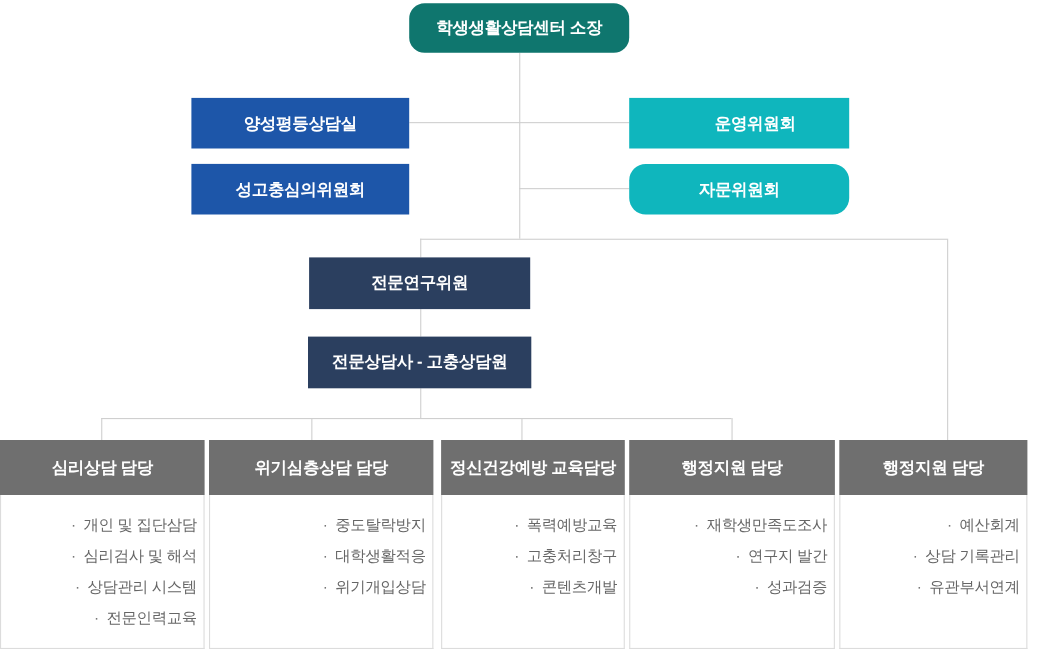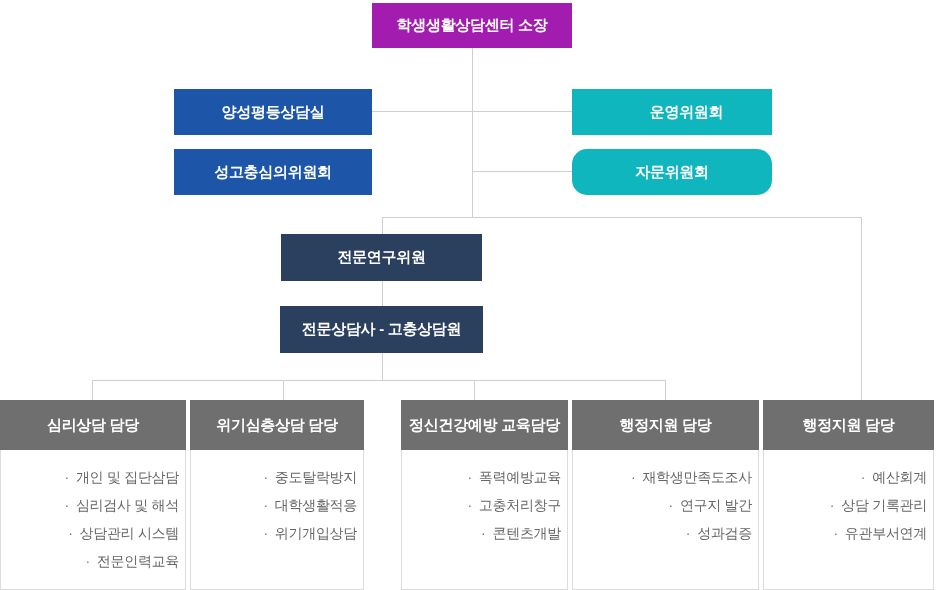--- a/index.html
+++ b/index.html
@@ -11,21 +11,21 @@
     font-family:"Liberation Sans", sans-serif;
     overflow:hidden;
   }
   .node {
     position:absolute;
     display:flex; align-items:center; justify-content:center;
     color:#ffffff; font-size:15px; font-weight:700;
     letter-spacing:-0.3px;
     text-align:center;
   }
-  .node--primary { background:#a21caf; }
+  .node--primary { background:#0f766e;border-radius:14px; }
   .node--blue    { background:#1d56a9; }
   .node--teal    { background:#0fb6bd; }
   .node--navy    { background:#2b3f5f; }
   .line { position:absolute; background:#cfcfcf; }
   .dept {
     position:absolute; top:400px;
     display:flex; flex-direction:column;
   }
   .dept-header {
     height:50px;
@@ -86,21 +86,21 @@
     <div class="dept-body">
       <ul>
         <li><span class="bullet">·</span><span>개인 및 집단삼담</span></li>
         <li><span class="bullet">·</span><span>심리검사 및 해석</span></li>
         <li><span class="bullet">·</span><span>상담관리 시스템</span></li>
         <li><span class="bullet">·</span><span>전문인력교육</span></li>
       </ul>
     </div>
   </div>
 
-  <div class="dept" style="left:190px; width:174px;">
+  <div class="dept" style="left:190px; width:204px;">
     <div class="dept-header">위기심층상담 담당</div>
     <div class="dept-body">
       <ul>
         <li><span class="bullet">·</span><span>중도탈락방지</span></li>
         <li><span class="bullet">·</span><span>대학생활적응</span></li>
         <li><span class="bullet">·</span><span>위기개입상담</span></li>
       </ul>
     </div>
   </div>
 

